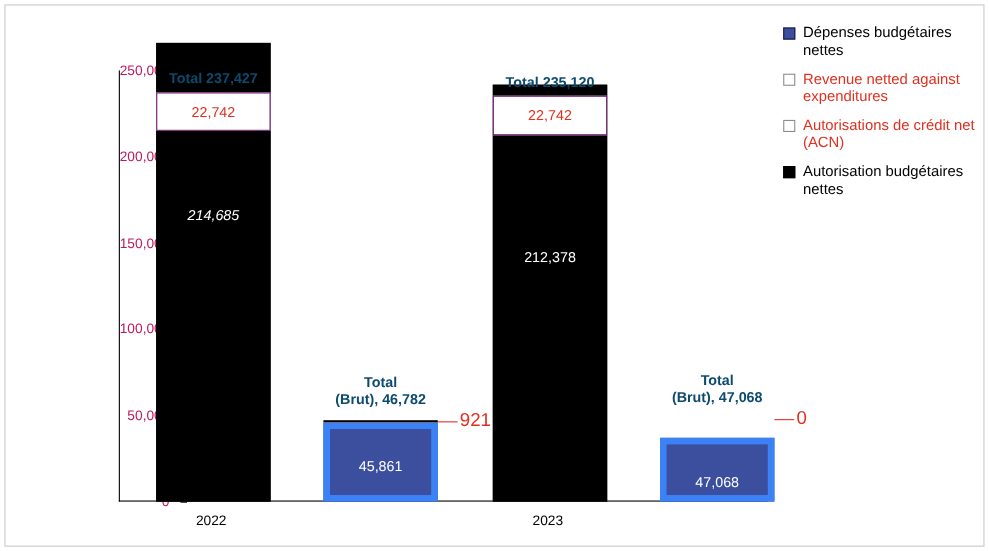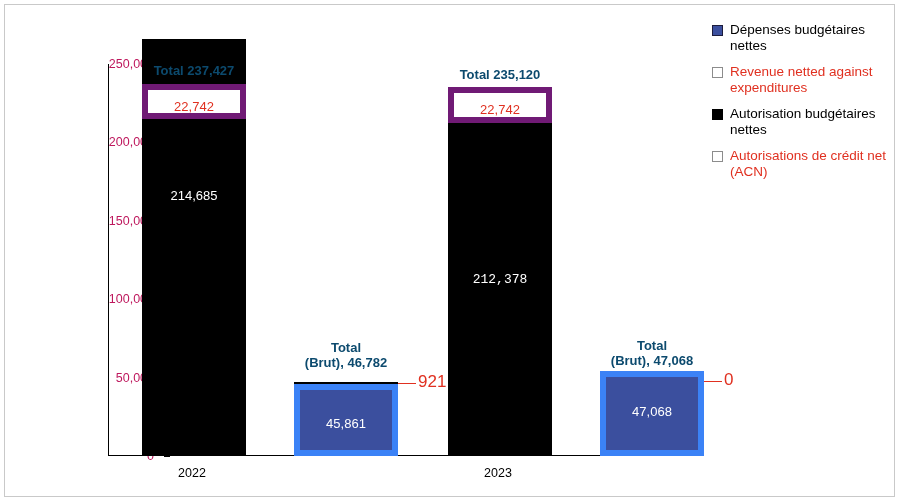--- a/index.html
+++ b/index.html
@@ -101,21 +101,21 @@
   .bar-black {
     background: #000000;
     border: 1px solid #000000;
   }
   .bar-blue {
     background: #3b4f9e;
     border: 6px solid #3b82f6;
   }
   .bar-white {
     background: #ffffff;
-    border: 6px solid #701a75;
+    border: 1px solid #701a75;
   }
   .bar-white-thin {
     background: #ffffff;
     border: 1px solid #000000;
   }
   .inbar-label {
     position: absolute;
     width: 100%;
     text-align: center;
     color: #ffffff;
@@ -233,52 +233,52 @@
         <span class="tick-label">200,000</span>
         <span class="tick-mark"></span>
       </div>
       <div class="tick-row" style="top:0px;">
         <span class="tick-label">250,000</span>
         <span class="tick-mark"></span>
       </div>
     </div>
 
     <div class="bar-group" style="left:34px; width:104px;">
-      <div class="bar bar-black" style="height:417px;">
+      <div class="bar bar-black" style="height:417px;font-style:italic;">
         <span class="inbar-label" style="top:148px;">214,685</span>
       </div>
       <div class="bar bar-white" style="bottom:336.6px; height:35.7px;">
         <span class="inbar-label-red" style="top:9px;">22,742</span>
       </div>
       <div class="total-label" style="left:-48px; bottom:378px;">Total 237,427</div>
     </div>
 
     <div class="bar-group" style="left:186px; width:104px;">
       <div class="bar bar-blue" style="height:71.9px;">
         <span class="inbar-label" style="top:26px;">45,861</span>
       </div>
       <div class="bar bar-white-thin" style="bottom:71.9px; height:1.4px;"></div>
       <div class="total-label" style="left:-48px; bottom:86px;">Total
 (Brut), 46,782</div>
       <div class="leader" style="left:104px; bottom:72px; width:18px;"></div>
       <div class="side-label" style="left:124px; bottom:64px;">921</div>
     </div>
 
     <div class="bar-group" style="left:340px; width:104px;">
-      <div class="bar bar-black" style="height:333px;font-family:Liberation Mono, monospace;">
+      <div class="bar bar-black" style="height:379px;">
         <span class="inbar-label" style="top:148px;">212,378</span>
       </div>
       <div class="bar bar-white" style="bottom:333px; height:35.7px;">
         <span class="inbar-label-red" style="top:9px;">22,742</span>
       </div>
       <div class="total-label" style="left:-48px; bottom:374px;">Total 235,120</div>
     </div>
 
     <div class="bar-group" style="left:492px; width:104px;">
-      <div class="bar bar-blue" style="height:85px;text-decoration:underline;">
+      <div class="bar bar-blue" style="height:58px;text-decoration:underline;">
         <span class="inbar-label" style="top:27px;">47,068</span>
       </div>
       <div class="total-label" style="left:-48px; bottom:88px;">Total
 (Brut), 47,068</div>
       <div class="leader" style="left:104px; bottom:74px; width:18px;"></div>
       <div class="side-label" style="left:124px; bottom:66px;">0</div>
     </div>
 
     <div class="cat-label" style="left:14px;">2022</div>
     <div class="cat-label" style="left:320px;">2023</div>
@@ -287,21 +287,21 @@
   <div id="legend">
     <div class="legend-item">
       <span class="legend-swatch sw-blue"></span>
       <span class="legend-text">Dépenses budgétaires nettes</span>
     </div>
     <div class="legend-item">
       <span class="legend-swatch sw-white"></span>
       <span class="legend-text red">Revenue netted against expenditures</span>
     </div>
     <div class="legend-item">
+      <span class="legend-swatch sw-white"></span>
+      <span class="legend-text red">Autorisations de crédit net (ACN)</span>
+    </div>
+    <div class="legend-item">
       <span class="legend-swatch sw-black"></span>
       <span class="legend-text">Autorisation budgétaires nettes</span>
     </div>
-    <div class="legend-item">
-      <span class="legend-swatch sw-white"></span>
-      <span class="legend-text red">Autorisations de crédit net (ACN)</span>
-    </div>
   </div>
 </div>
 
 </body></html>

